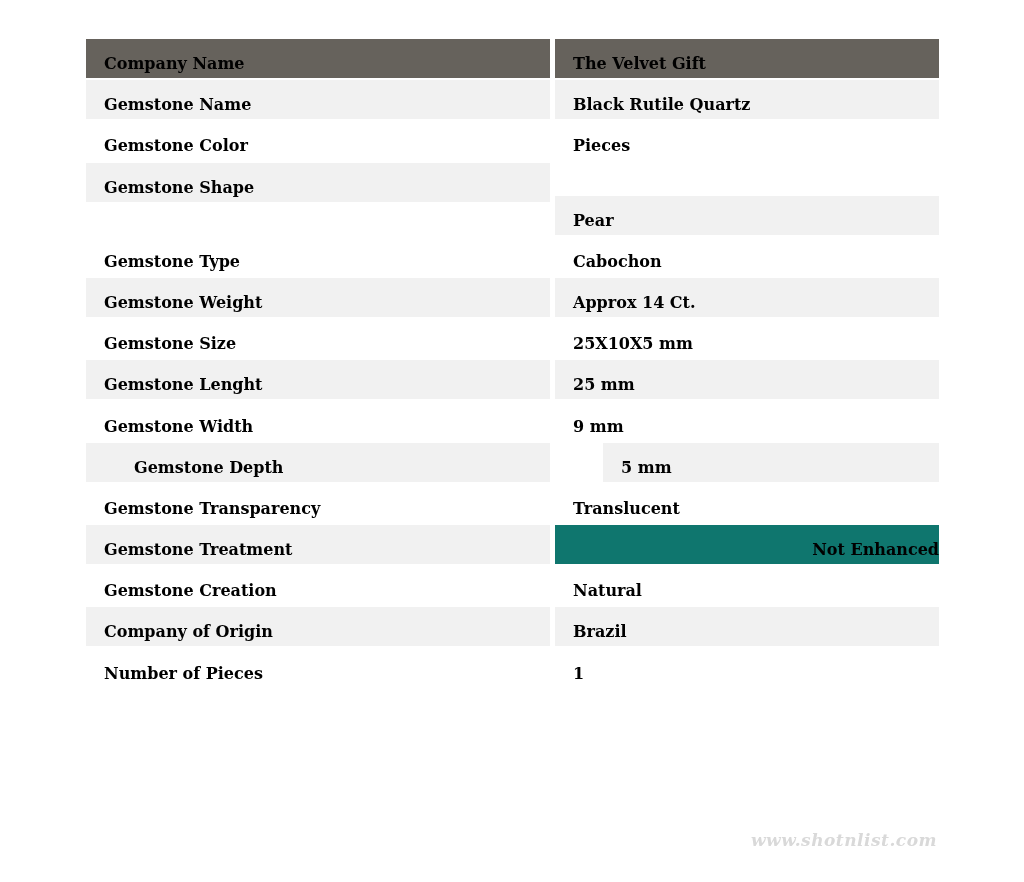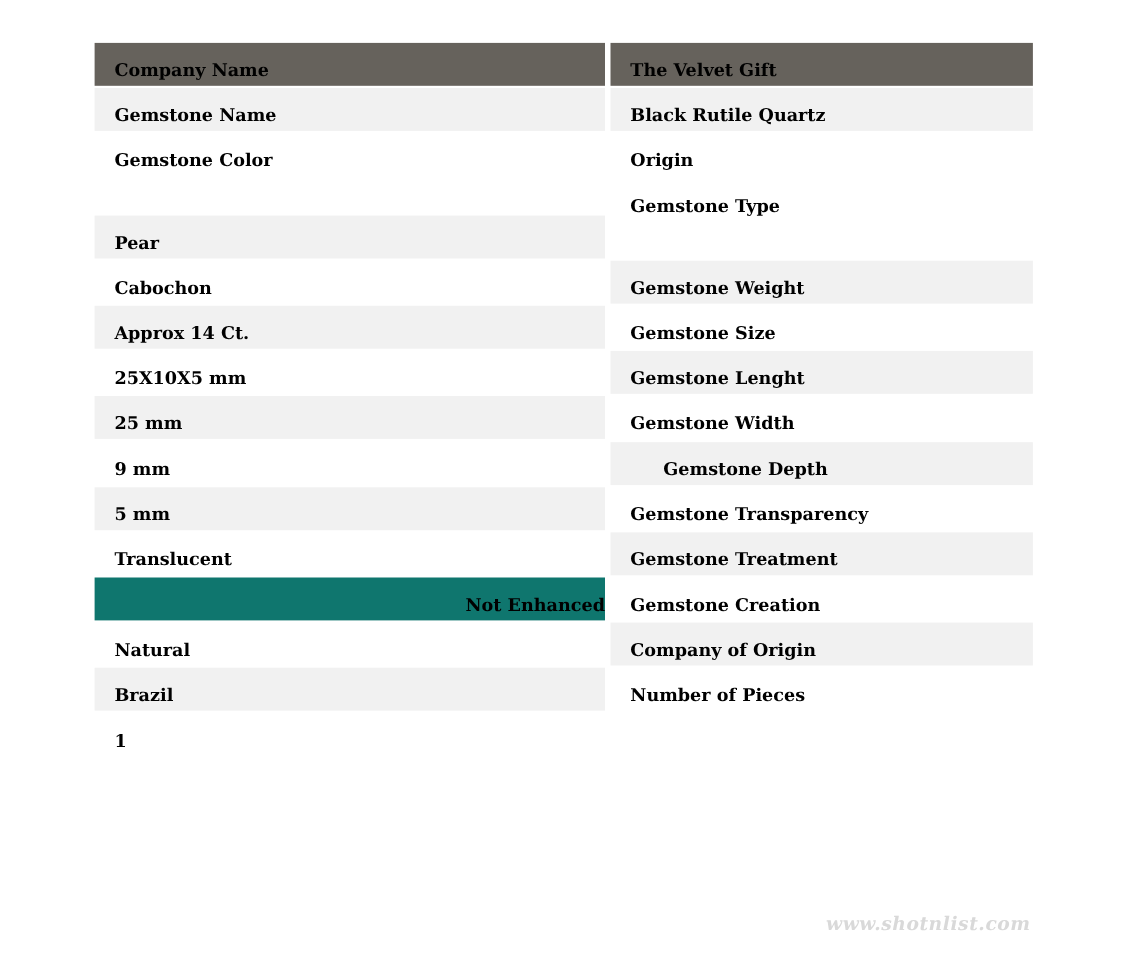--- a/index.html
+++ b/index.html
@@ -58,34 +58,35 @@
 <body>
 
 <div class="page">
   <div class="spec-table">
     <div class="cell header-cell" style="background: rgb(102, 98, 92);">Company Name</div>
     <div class="cell header-cell" style="background: rgb(102, 98, 92);">The Velvet Gift</div>
 
   <div class="cell stripe" style="background: rgb(241, 241, 241);">Gemstone Name</div>
       <div class="cell stripe" style="background: rgb(241, 241, 241);">Black Rutile Quartz</div>
       <div class="cell">Gemstone Color</div>
-      <div class="cell">Origin</div>
+      <div class="cell">Pieces</div>
+      <div class="cell stripe" style="background: rgb(241, 241, 241);">Gemstone Shape</div>
       <div class="cell stripe" style="background: rgb(241, 241, 241); margin-top: 33px;">Pear</div>
       <div class="cell">Gemstone Type</div>
       <div class="cell">Cabochon</div>
       <div class="cell stripe" style="background: rgb(241, 241, 241);">Gemstone Weight</div>
       <div class="cell stripe" style="background: rgb(241, 241, 241);">Approx 14 Ct.</div>
       <div class="cell">Gemstone Size</div>
       <div class="cell">25X10X5 mm</div>
       <div class="cell stripe" style="background: rgb(241, 241, 241);">Gemstone Lenght</div>
       <div class="cell stripe" style="background: rgb(241, 241, 241);">25 mm</div>
       <div class="cell">Gemstone Width</div>
       <div class="cell">9 mm</div>
       <div class="cell stripe" style="background: rgb(241, 241, 241); padding-left: 48px;">Gemstone Depth</div>
-      <div class="cell stripe" style="background: rgb(241, 241, 241);">5 mm</div>
+      <div class="cell stripe" style="background: rgb(241, 241, 241); margin-left: 48px;">5 mm</div>
       <div class="cell">Gemstone Transparency</div>
       <div class="cell">Translucent</div>
       <div class="cell stripe" style="background: rgb(241, 241, 241);">Gemstone Treatment</div>
       <div class="cell stripe" style="background: #0f766e; text-align: right;">Not Enhanced</div>
       <div class="cell">Gemstone Creation</div>
       <div class="cell">Natural</div>
       <div class="cell stripe" style="background: rgb(241, 241, 241);">Company of Origin</div>
       <div class="cell stripe" style="background: rgb(241, 241, 241);">Brazil</div>
       <div class="cell">Number of Pieces</div>
       <div class="cell">1</div>

